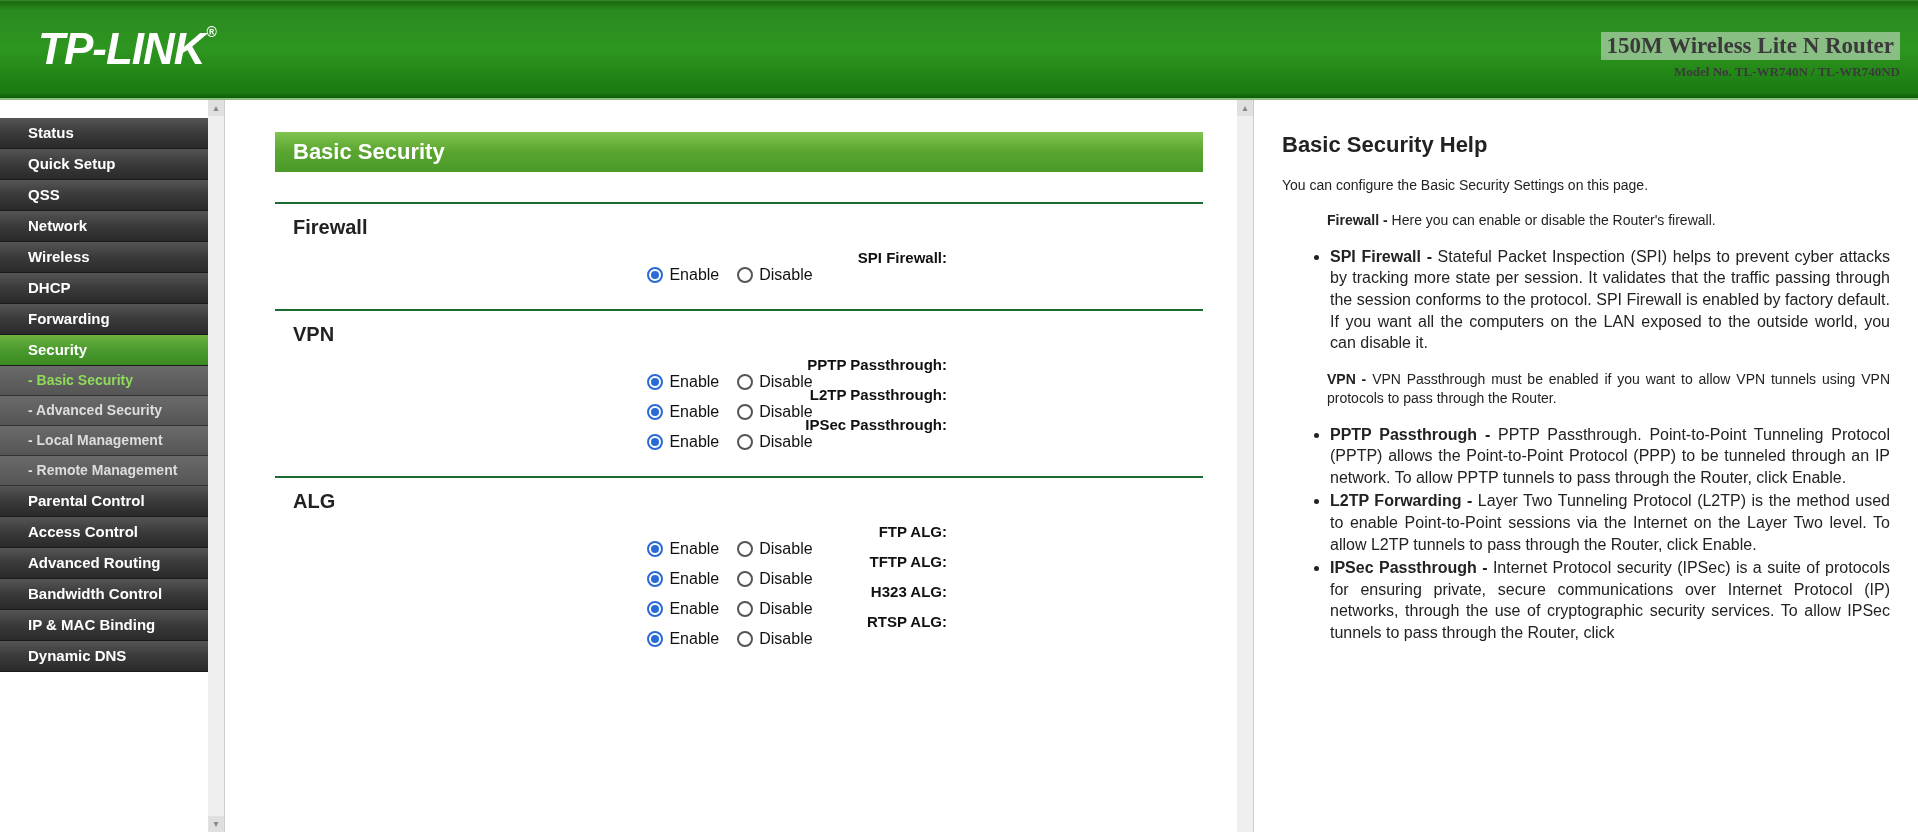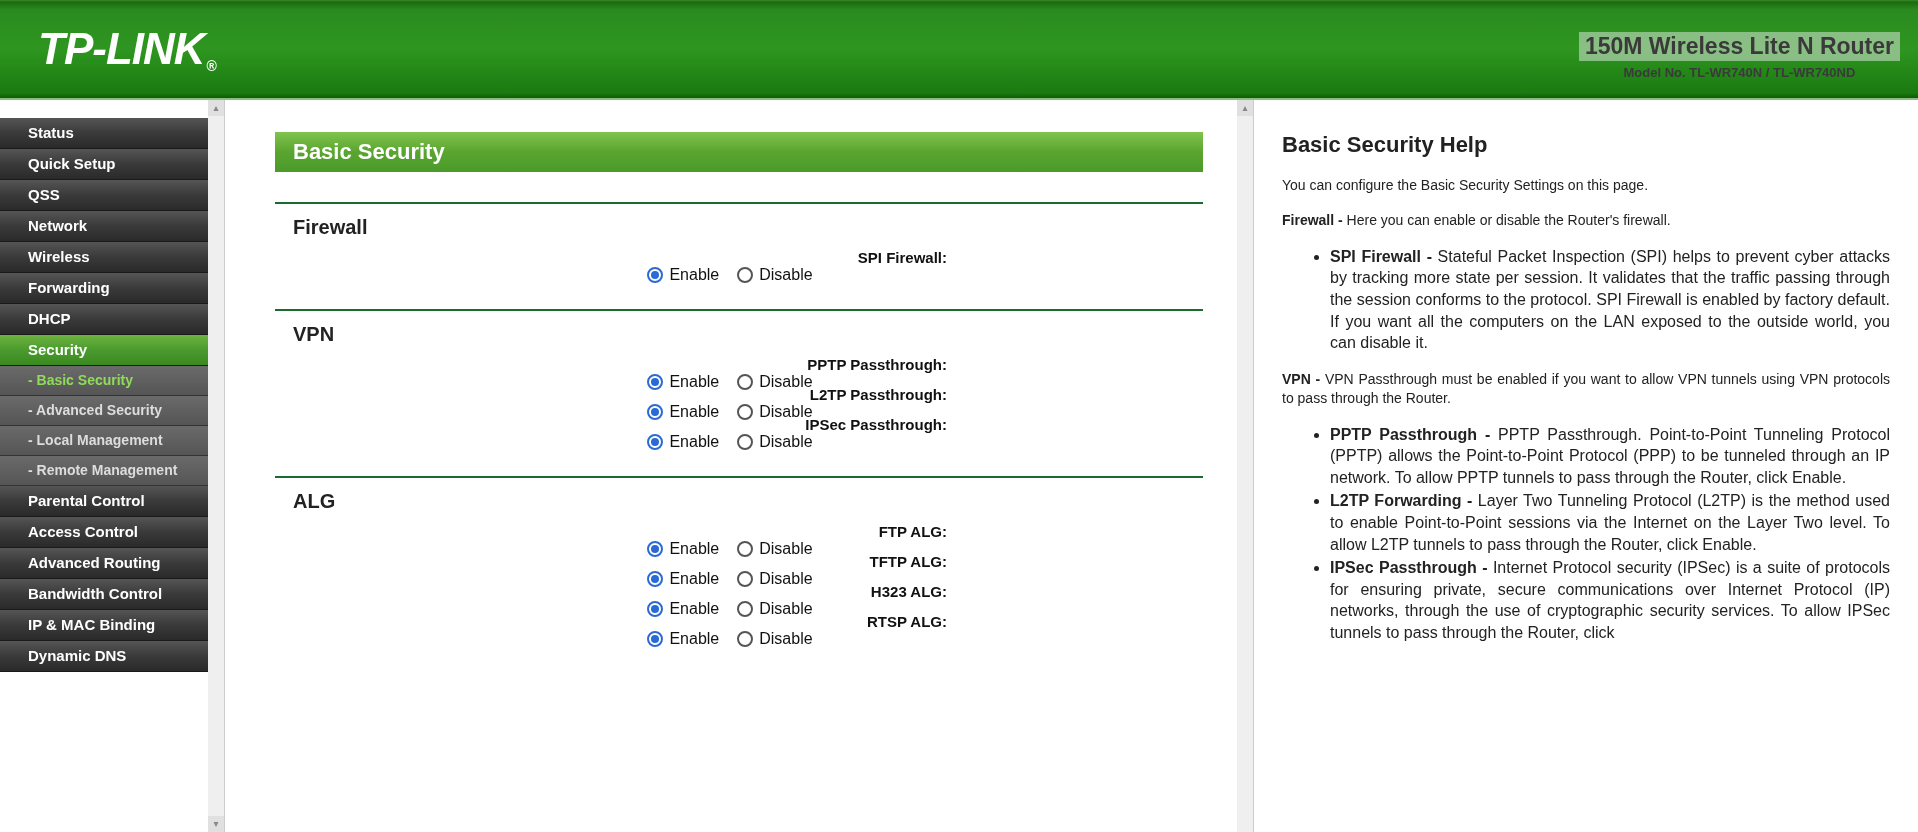--- a/index.html
+++ b/index.html
@@ -20,28 +20,29 @@
     border-bottom: 2px solid #8abf7f;
   }
   .logo {
     margin-left: 38px;
     color: #fff;
     font-size: 44px;
     font-weight: 900;
     letter-spacing: -1px;
     font-style: italic;
     display:flex;
-    align-items:flex-end;
+    align-items:flex-start;
   }
   .logo sup { font-size: 14px; font-style: normal; margin-left:2px; }
   .product-box {
     position: absolute;
     right: 18px;
     top: 32px;
-    text-align: center;
+    text-align: right;
+    font-family: Liberation Serif, serif;
   }
   .product-title {
     background: rgba(200,220,200,0.6);
     color: #3a3a3a;
     font-size: 23px;
     font-weight: bold;
     padding: 1px 6px;
     display:inline-block;
   }
   .product-model {
@@ -103,21 +104,21 @@
   .radio {
     width:16px; height:16px; border:2px solid #555; border-radius:50%; margin-right:6px;
     display:inline-flex; align-items:center; justify-content:center; background:#fff;
   }
   .radio.checked { border-color:#2a6ad4;}
   .radio.checked::after { content:""; width:8px; height:8px; background:#2a6ad4; border-radius:50%;}
   
   .help-wrap { width: 664px; padding: 32px 28px 0 28px; overflow:hidden;}
   .help-title { font-size: 22px; font-weight: bold; color:#222; margin-bottom: 18px;}
   .help-p { font-size: 14px; color:#222; margin-bottom: 16px; line-height: 1.35;}
-  .help-p.j { text-align: justify; }
+  .help-p.j { text-align: justify; margin-left: 45px; }
   .help-ul { list-style: disc; padding-left: 48px; }
   .help-ul li { font-size:16px; color:#222; text-align:justify; margin-bottom:2px; line-height:1.35;}
   .help-sec { margin-bottom:16px;}
   b { font-weight:bold;}
 </style>
 </head>
 <body>
 
 <div class="header">
   <div class="logo">
@@ -132,22 +133,22 @@
 
 <div class="body-row">
 
   <div class="sidebar-wrap">
     <div class="sidebar" id="sidebar">
         <div class="nav-item">Status</div>
         <div class="nav-item">Quick Setup</div>
         <div class="nav-item">QSS</div>
         <div class="nav-item">Network</div>
         <div class="nav-item">Wireless</div>
+        <div class="nav-item">DHCP</div>
         <div class="nav-item">Forwarding</div>
-        <div class="nav-item">DHCP</div>
         <div class="nav-item active">Security</div>
         <div class="sub-item active">- Basic Security</div>
         <div class="sub-item">- Advanced Security</div>
         <div class="sub-item">- Local Management</div>
         <div class="sub-item">- Remote Management</div>
         <div class="nav-item">Parental Control</div>
         <div class="nav-item">Access Control</div>
         <div class="nav-item">Advanced Routing</div>
         <div class="nav-item">Bandwidth Control</div>
         <div class="nav-item">IP &amp; MAC Binding</div>

